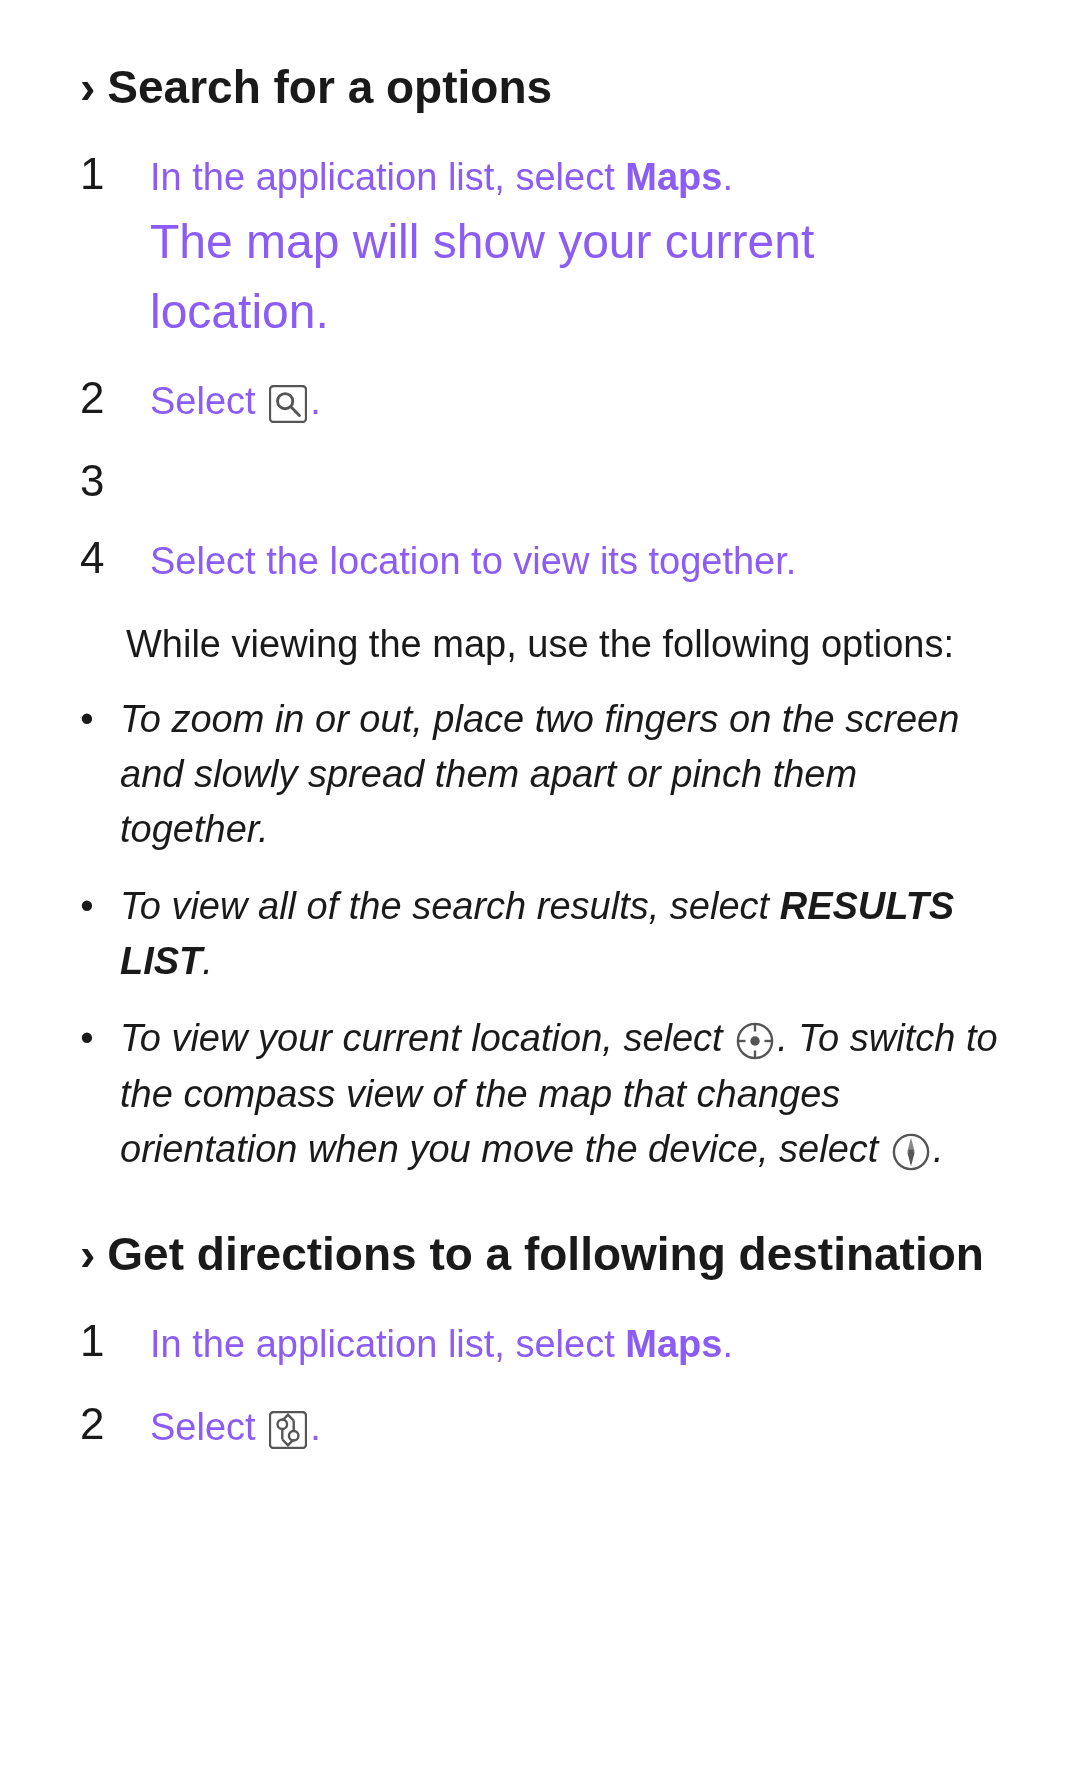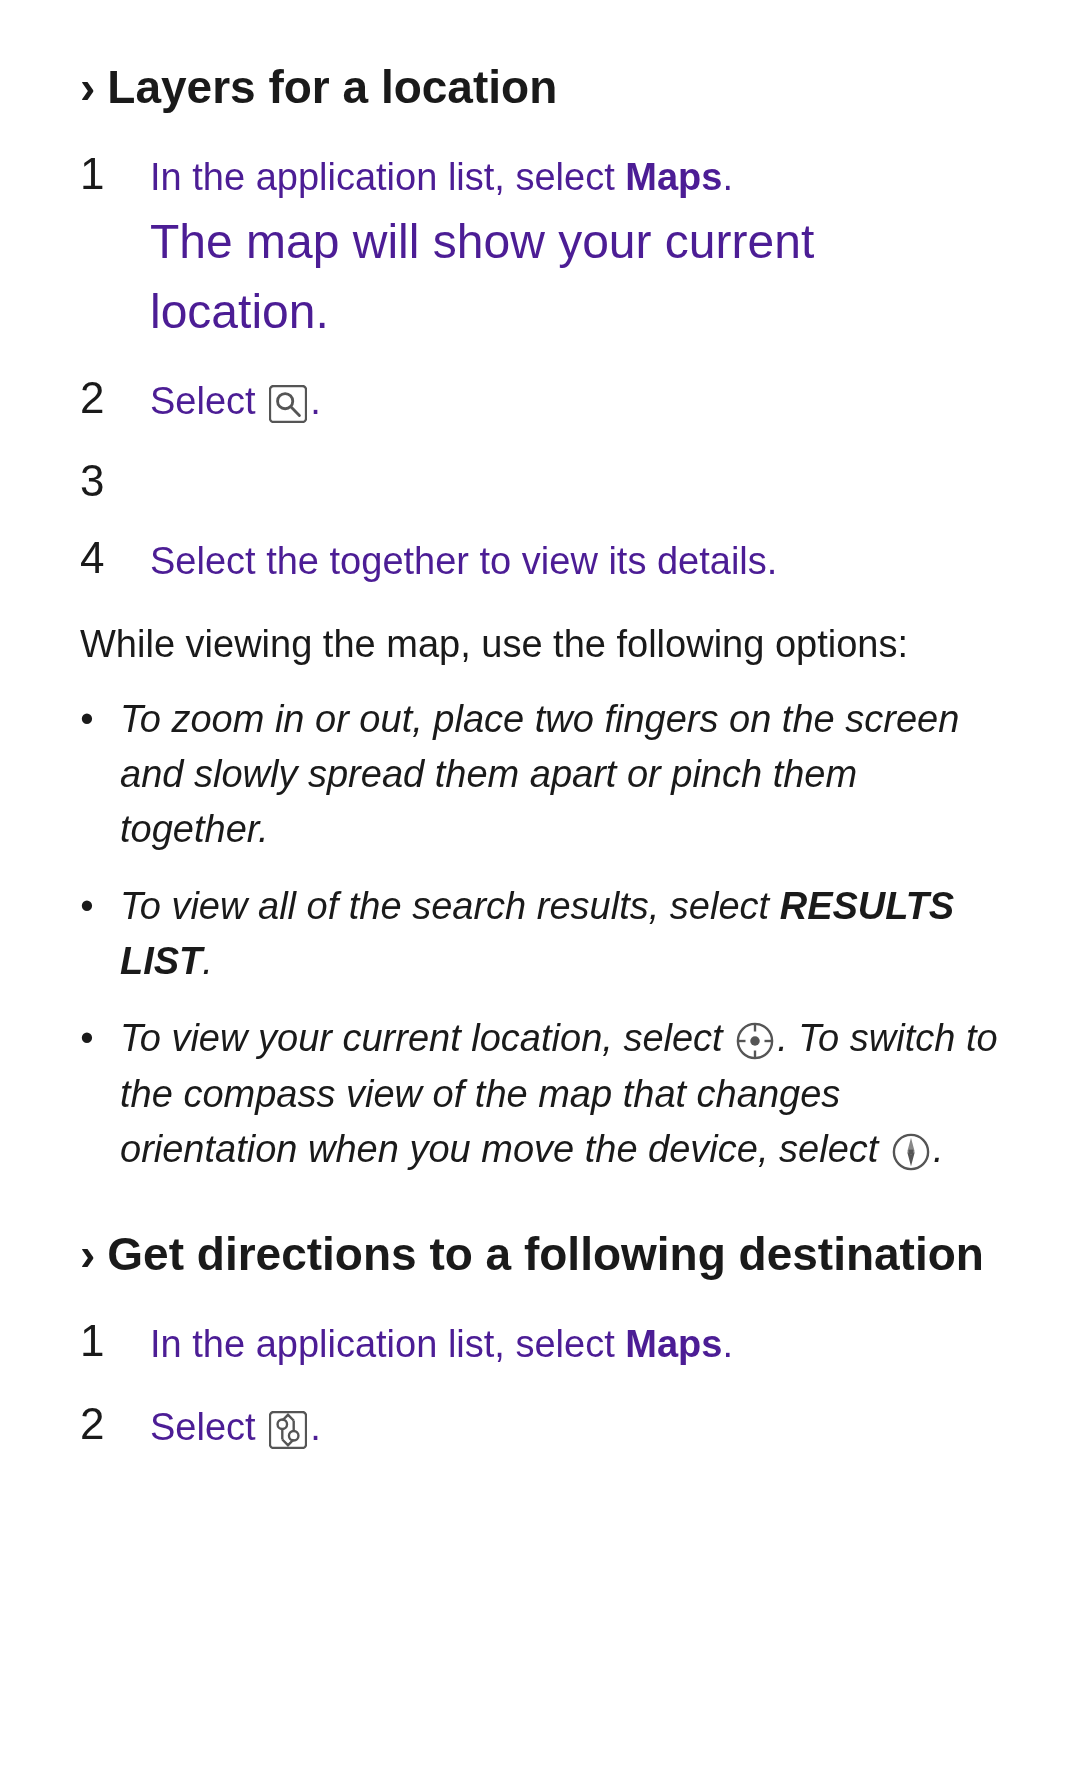--- a/index.html
+++ b/index.html
@@ -38,39 +38,40 @@
       font-size: 44px;
       font-weight: 300;
       color: #1a1a1a;
       min-width: 70px;
       line-height: 1.1;
     }
 
     .step-content {
       font-size: 38px;
       line-height: 1.45;
-      color: #4c1d95;
+      color: #8b5cf6;
       flex: 1;
     }
 
     .step-content .sub {
       display: block;
       font-size: 48px;
       line-height: 1.45;
       margin-top: 2px;
     }
 
     .bold {
       font-weight: 800;
     }
 
     .paragraph {
       font-size: 38px;
       line-height: 1.45;
       margin-bottom: 20px;
+      text-align: center;
     }
 
     .bullet-list {
       margin: 0 0 24px 0;
       padding: 0;
       list-style: none;
       font-style: italic;
     }
 
     .bullet-list li {
@@ -146,21 +147,21 @@
     .second-section {
       margin-top: 50px;
     }
   </style>
 </head>
 <body>
 
 <div>
   <h2 class="section-title">
     <span>›</span>
-    <span>Layers for a location</span>
+    <span>Search for a options</span>
   </h2>
 
   <div class="step">
     <span class="step-number">1</span>
     <div class="step-content">
       <span>In the application list, select <strong class="bold">Maps</strong>.</span>
       <span class="sub">The map will show your current location.</span>
     </div>
   </div>
 
@@ -179,21 +180,21 @@
 
   <div class="step">
     <span class="step-number">3</span>
     <div class="step-content">
     </div>
   </div>
 
   <div class="step">
     <span class="step-number">4</span>
     <div class="step-content">
-      <span>Select the together to view its details.</span>
+      <span>Select the location to view its together.</span>
     </div>
   </div>
 
   <p class="paragraph">While viewing the map, use the following options:</p>
 
   <ul class="bullet-list">
     <li>
       <span>To zoom in or out, place two fingers on the screen and slowly spread them apart or pinch them together.</span>
     </li>
     <li>

